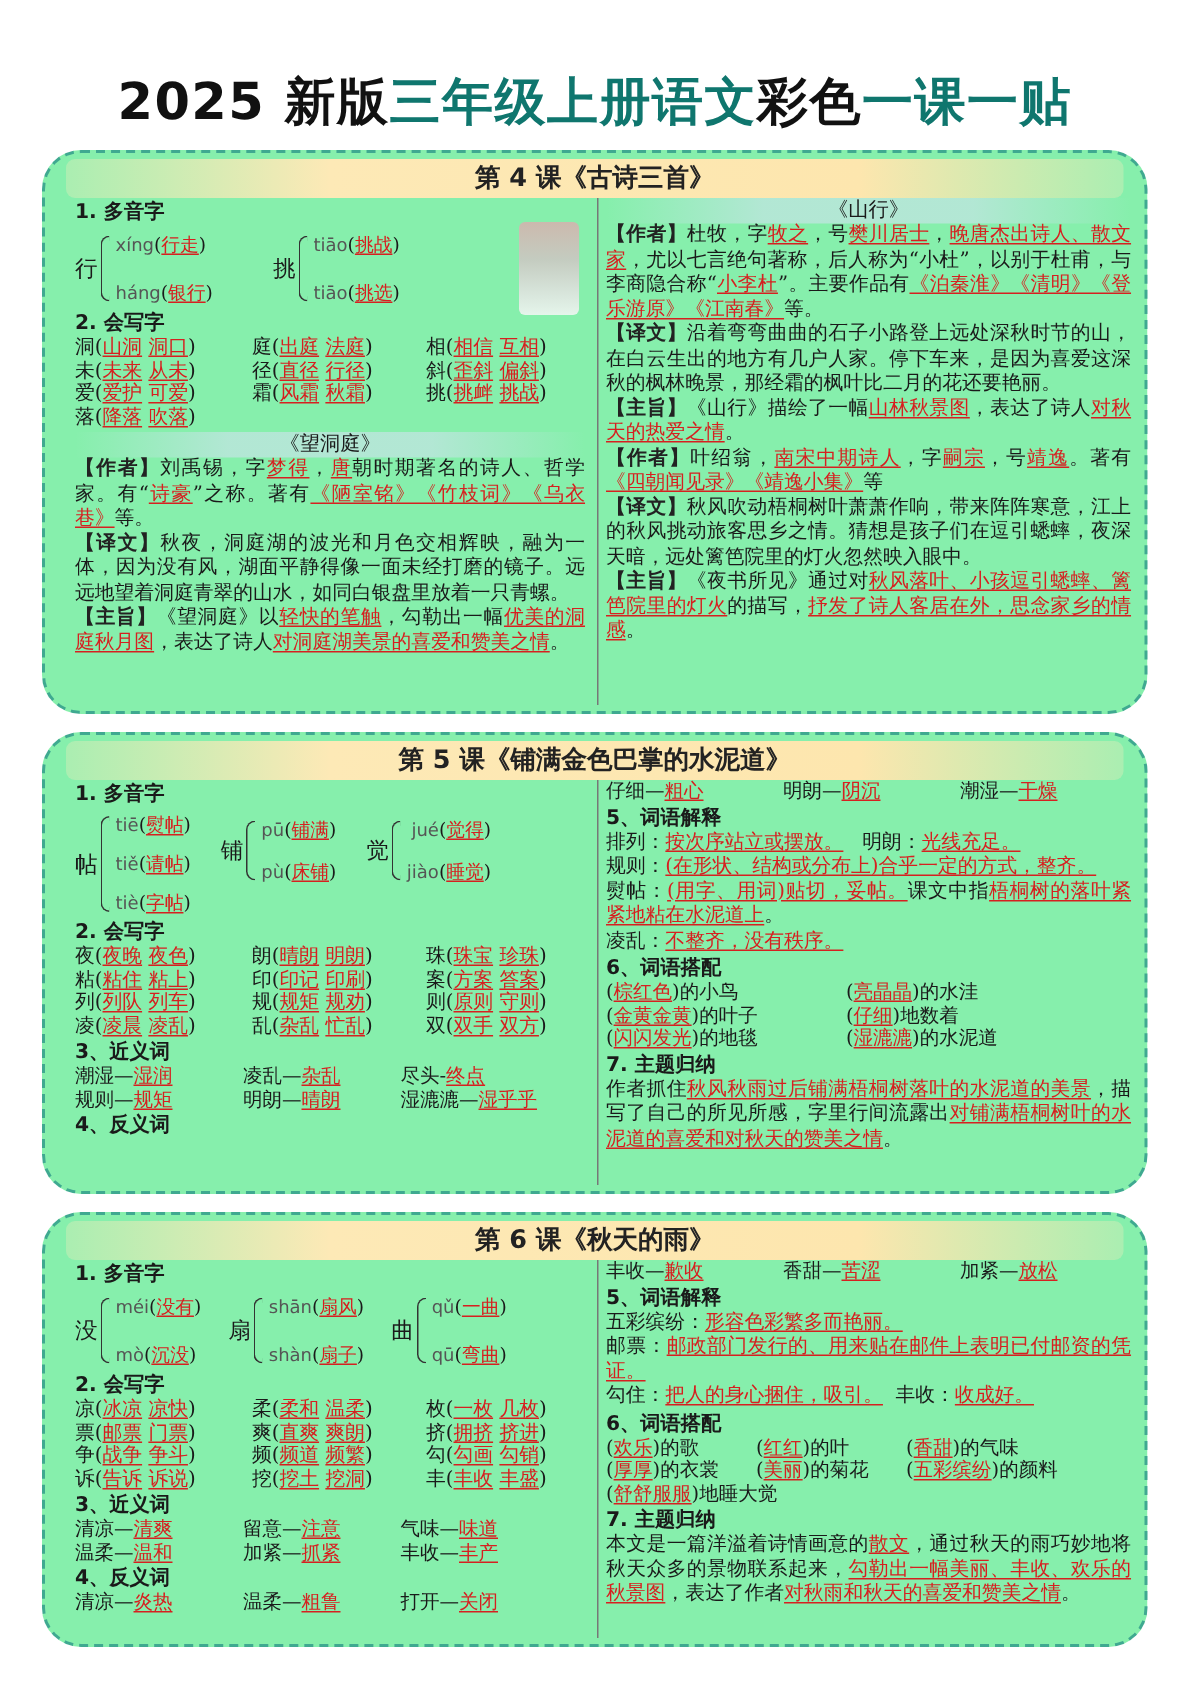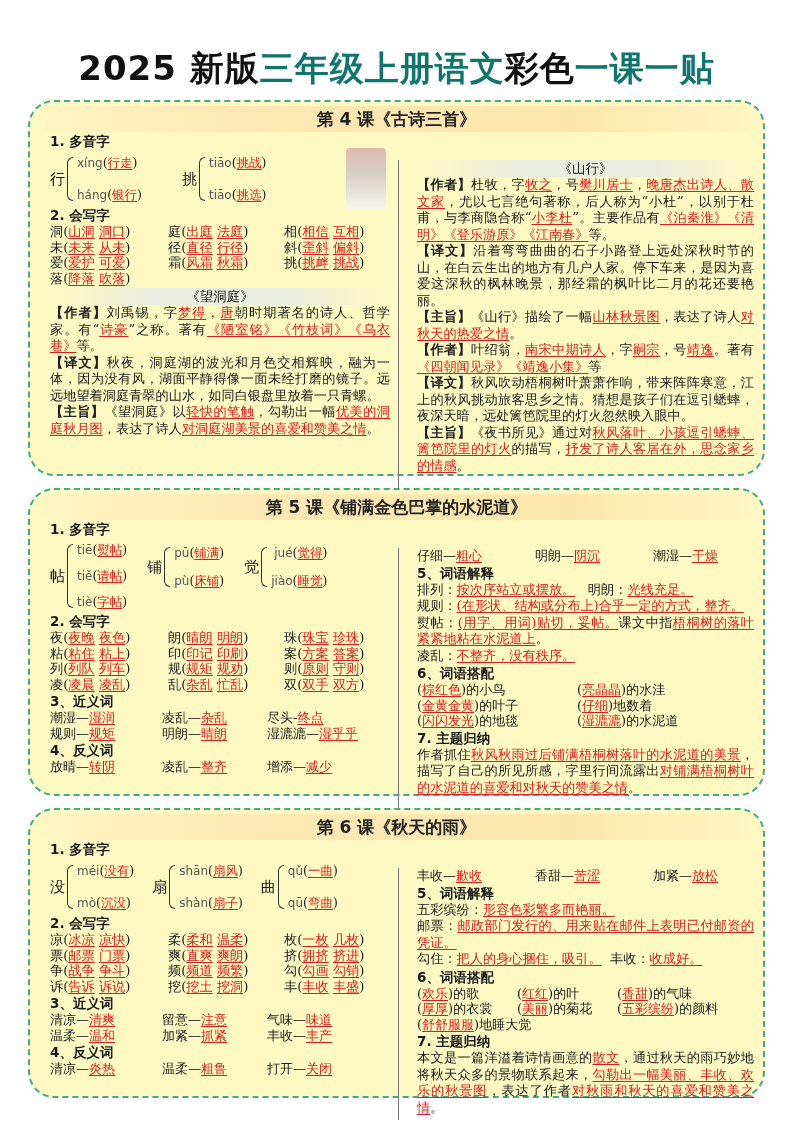--- a/index.html
+++ b/index.html
@@ -10,32 +10,32 @@
     position: absolute; top: 44px; left: 0; width: 793px; text-align: center;
     font-family: "DejaVu Sans", "Liberation Sans", sans-serif;
     font-size: 34px; font-weight: bold; letter-spacing: 1px; line-height: 48px;
     color: #111;
   }
   .page-title .red { color: #0f766e; }
 
   .lesson {
     position: absolute; left: 28px; width: 737px;
     border: 2px dashed #3fa990; border-radius: 26px;
-    background: #fef9c3;
+    background: #86efac;
   }
   .lesson-header {
     position: absolute; left: 14px; right: 14px; top: 4px; height: 26px;
     background: linear-gradient(90deg, rgba(255,236,190,0.3) 0%, #fde9b6 25%, #fde6ae 75%, rgba(255,236,190,0.3) 100%);
     border-radius: 6px;
     text-align: center; font-weight: bold; font-size: 17px; line-height: 26px;
     font-family: "DejaVu Sans", "Liberation Sans", sans-serif; color: #222;
   }
   .col { position: absolute; top: 32px; }
   .col-left { left: 20px; width: 340px; }
-  .col-right { left: 368px; width: 356px; border-left: 1.5px solid #777; padding-left: 18px; margin-top: 28px; }
+  .col-right { left: 368px; width: 356px; border-left: 1.5px solid #777; padding-left: 5px; }
   .para { font-size: 13.2px; line-height: 16.5px; text-align: justify; }
   .sec-title { font-size: 13.5px; line-height: 18px; font-weight: bold; font-family: "DejaVu Sans","Liberation Sans",sans-serif; }
   .poem-title { text-align: center; font-size: 13.5px; line-height: 17px; }
   .red { color: #d62020; }
   .u { color: #d62020; text-decoration: underline; text-decoration-color: #d62020; text-underline-offset: 2px; }
   .tag { font-weight: bold; color: #222; }
 
   
   .poly-row { display: flex; align-items: center; gap: 22px; height: 54px; margin-top: 2px; }
   .poly { display: flex; align-items: center; }
@@ -195,25 +195,20 @@
     <div class="sec-title">3、近义词</div>
     <div class="syn-grid">
       <div class="cell"><span>潮湿—</span><span class="u">湿润</span></div>
       <div class="cell"><span>凌乱—</span><span class="u">杂乱</span></div>
       <div class="cell"><span>尽头-</span><span class="u">终点</span></div>
       <div class="cell"><span>规则—</span><span class="u">规矩</span></div>
       <div class="cell"><span>明朗—</span><span class="u">晴朗</span></div>
       <div class="cell"><span>湿漉漉—</span><span class="u">湿乎乎</span></div>
     </div>
     <div class="sec-title">4、反义词</div>
-    <div class="syn-grid">
-      <div class="cell"><span>放晴—</span><span class="u">转阴</span></div>
-      <div class="cell"><span>凌乱—</span><span class="u">整齐</span></div>
-      <div class="cell"><span>增添—</span><span class="u">减少</span></div>
-    </div>
   </div>
 
   <div class="col col-right" style="top:30px;height:270px;">
     <div class="syn-grid" style="grid-template-columns:118px 118px 110px;">
       <div class="cell"><span>仔细—</span><span class="u">粗心</span></div>
       <div class="cell"><span>明朗—</span><span class="u">阴沉</span></div>
       <div class="cell"><span>潮湿—</span><span class="u">干燥</span></div>
     </div>
     <div class="sec-title">5、词语解释</div>
     <div class="para"><span>排列：</span><span class="u">按次序站立或摆放。</span>&nbsp;&nbsp;&nbsp;<span>明朗：</span><span class="u">光线充足。</span></div>

